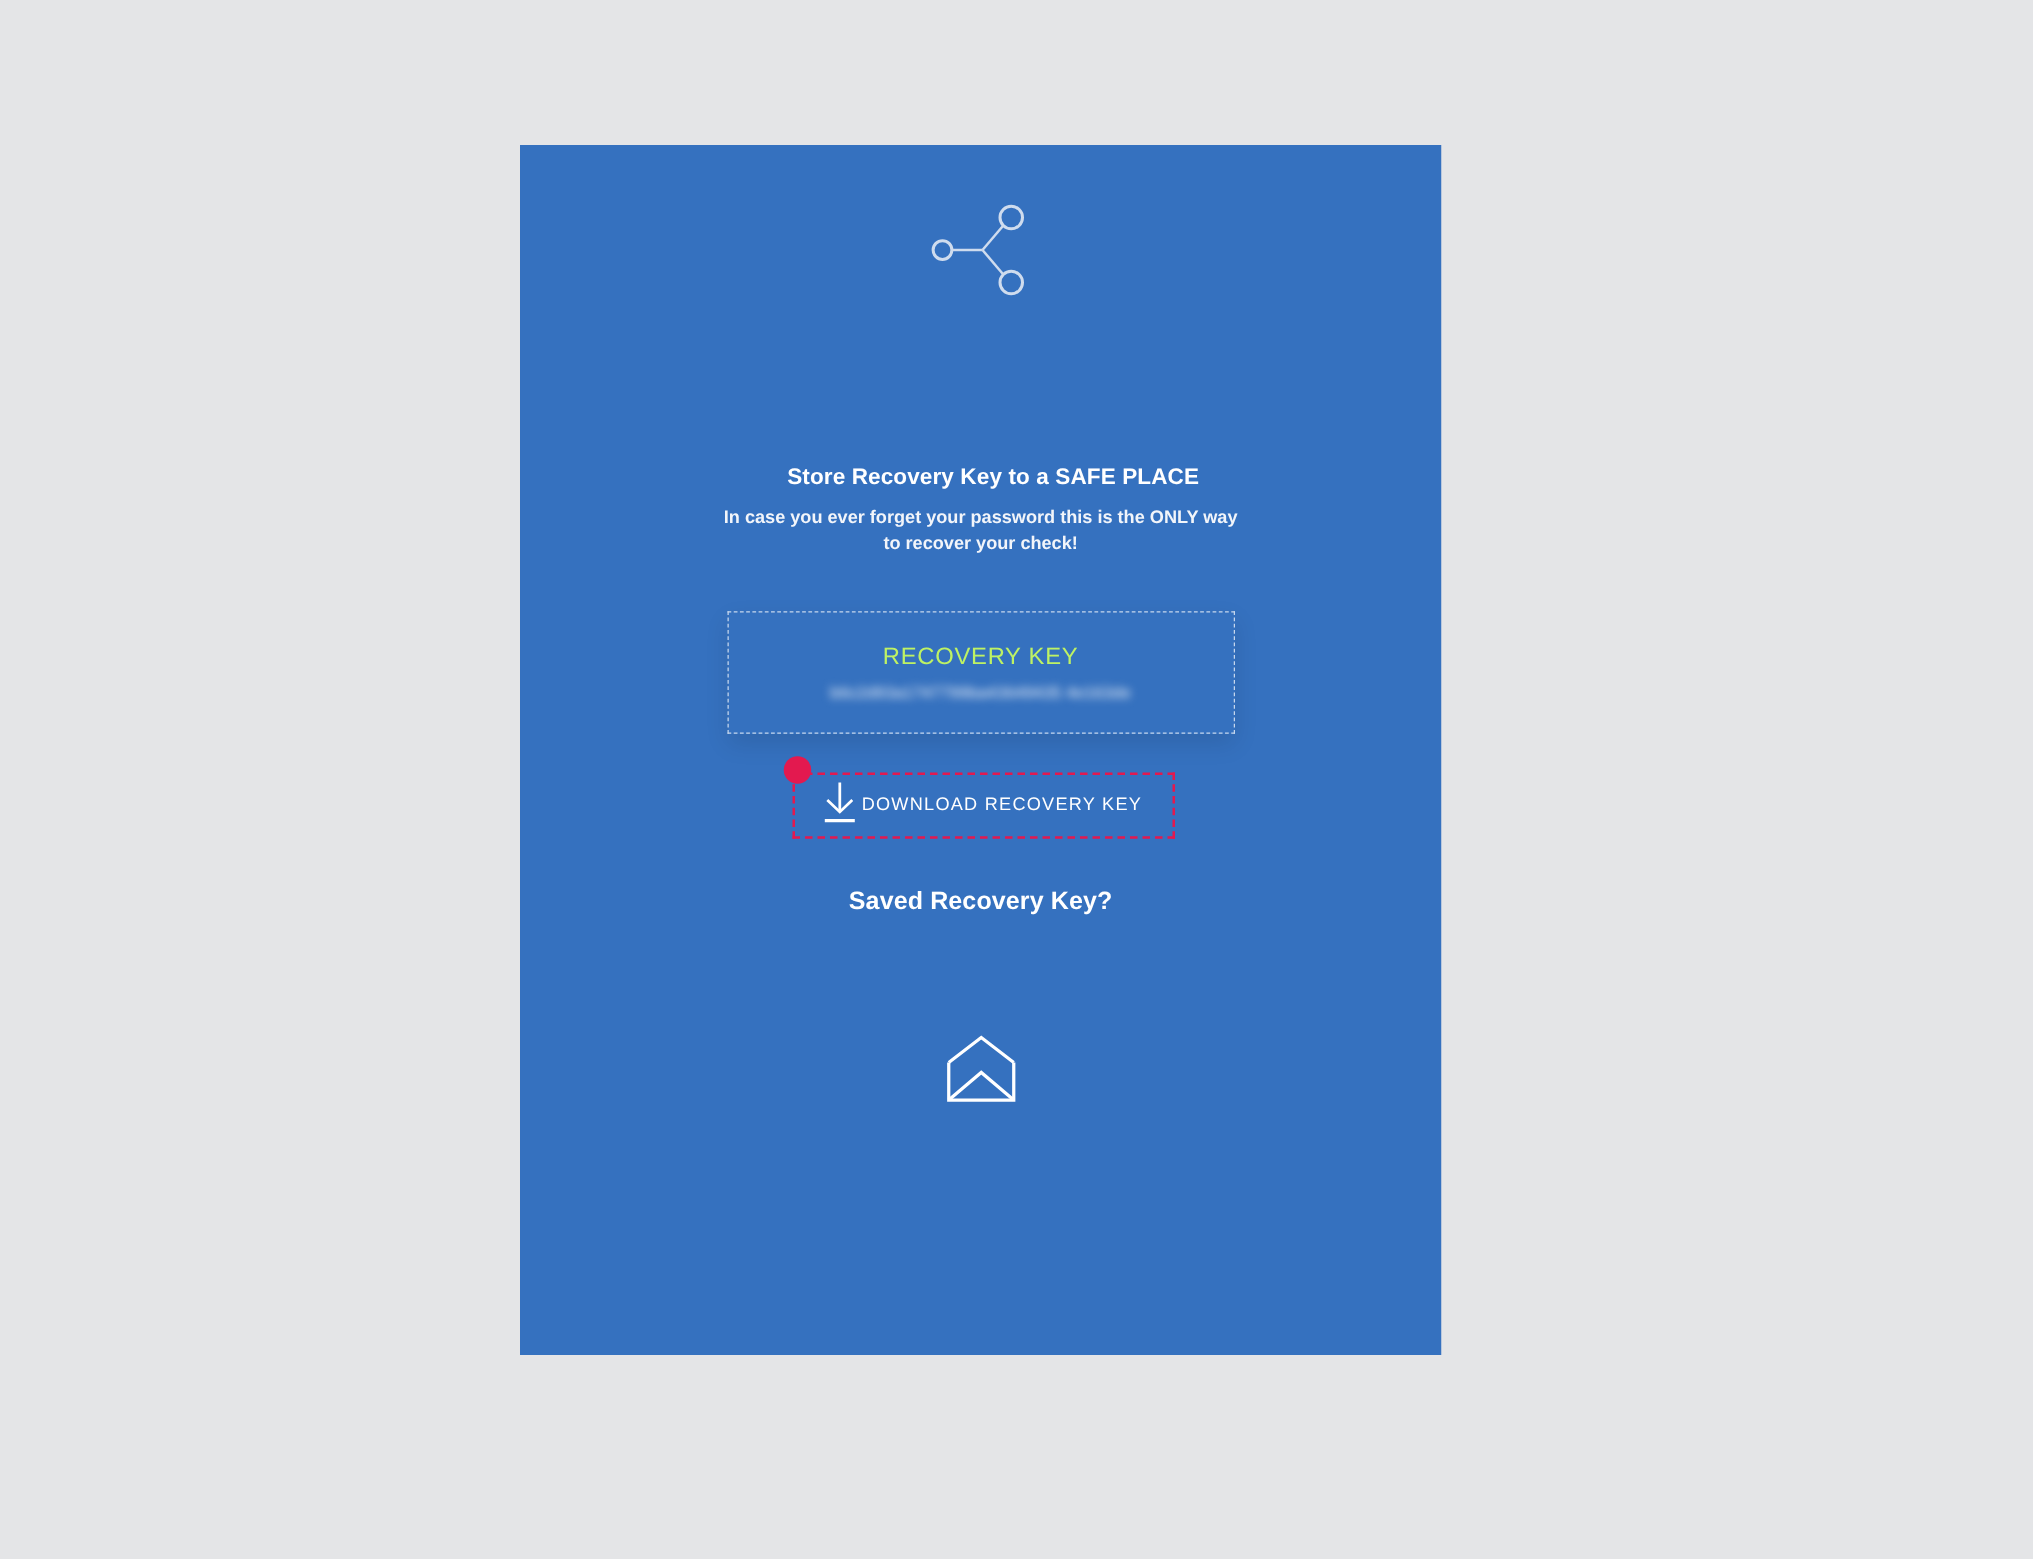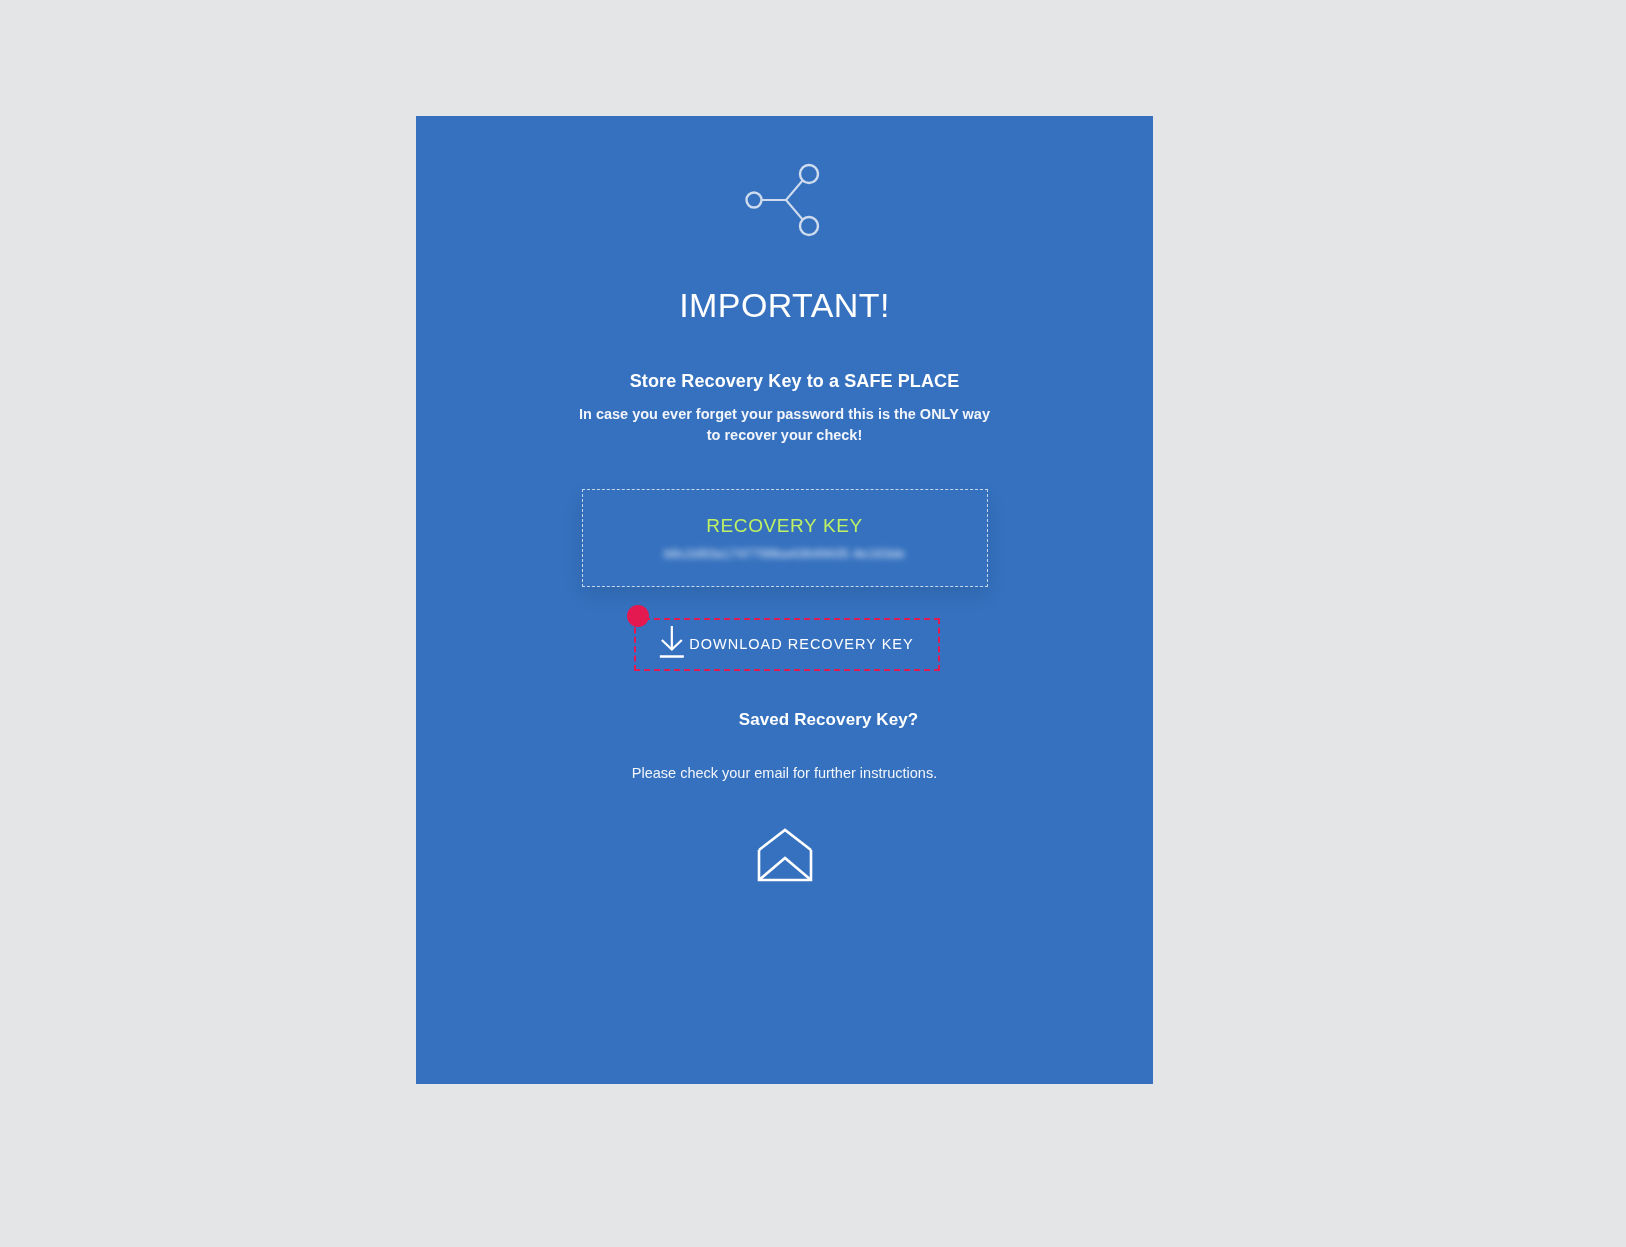--- a/index.html
+++ b/index.html
@@ -153,25 +153,24 @@
     background: #e3194f;
     pointer-events: none;
   }
 
   
   .saved-title {
     position: absolute;
     left: 0; top: 594px;
     width: 100%;
     text-align: center;
-    font-size: 17px;
+    font-size: 20px;
     font-weight: 700;
     letter-spacing: .1px;
     color: #ffffff;
-    padding-left: 44px;
   }
   .saved-note {
     position: absolute;
     left: 0; top: 649px;
     width: 100%;
     text-align: center;
     font-size: 14.5px;
     font-weight: 400;
     color: #f2f5fa;
   }
@@ -197,21 +196,20 @@
         <path d="M43 46 L60 26" stroke="#cfdcee" stroke-width="2"></path>
         <path d="M43 46 L60 66" stroke="#cfdcee" stroke-width="2"></path>
 
         <circle cx="11" cy="46" r="7.5" stroke="#cfdcee" stroke-width="2.4" fill="none"></circle>
         <circle cx="66" cy="20" r="9" stroke="#cfdcee" stroke-width="2.4" fill="none"></circle>
         <circle cx="66" cy="72" r="9" stroke="#cfdcee" stroke-width="2.4" fill="none"></circle>
       </svg>
     </span>
   </div>
 
-  <div class="title">IMPORTANT!</div>
 
   <div class="subtitle">Store Recovery Key to a SAFE PLACE</div>
 
   <div class="lead">
     <span>In case you ever forget your password this is the ONLY way</span>
     <br>
     <span>to recover your check!</span>
   </div>
 
   <div class="key-box">
@@ -228,21 +226,20 @@
       </svg>
     </span>
     <span class="dl-text">DOWNLOAD RECOVERY KEY</span>
   </button>
 
   <div class="annot-box"></div>
   <div class="annot-dot"></div>
 
   <div class="saved-title">Saved Recovery Key?</div>
 
-  <div class="saved-note">Please check your email for further instructions.</div>
 
   <div class="mail-wrap">
     <span>
       <svg width="58" height="56" viewBox="0 0 58 56" fill="none" aria-hidden="true">
 
         <path d="M3 22 L3 52 L55 52 L55 22" stroke="#ffffff" stroke-width="2.6" fill="none"></path>
 
         <path d="M3 22 L29 2 L55 22" stroke="#ffffff" stroke-width="2.6" fill="none"></path>
 
         <path d="M3 52 L29 30 L55 52" stroke="#ffffff" stroke-width="2.6" fill="none"></path>

